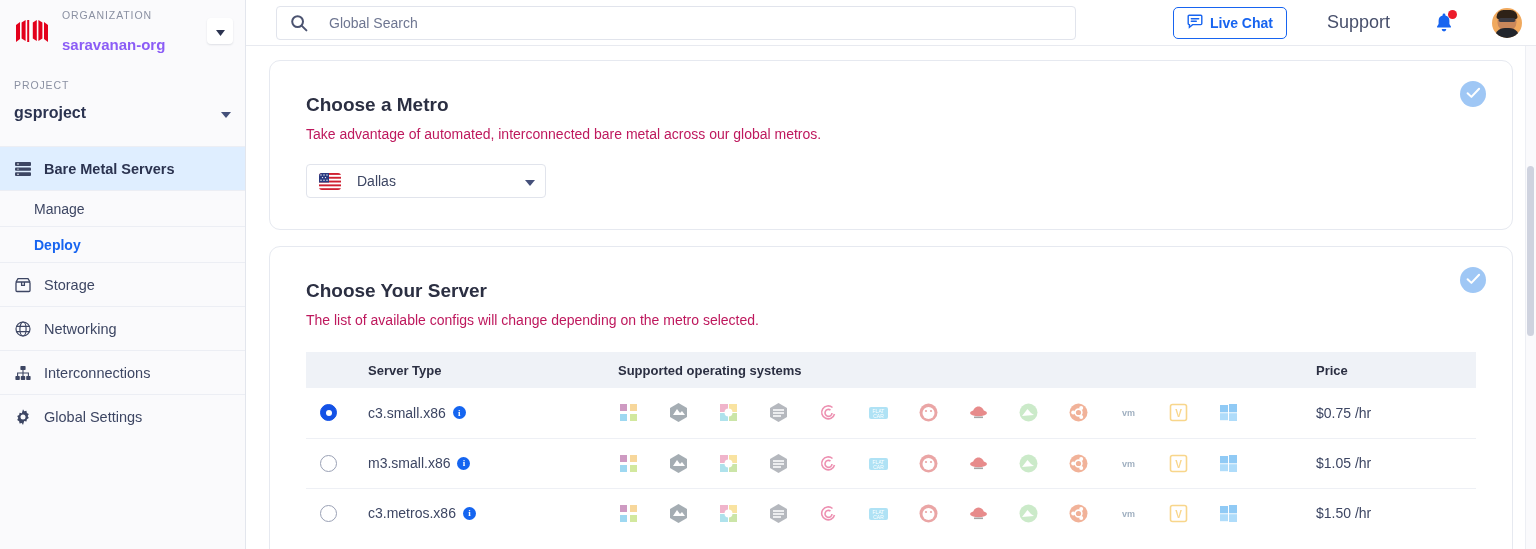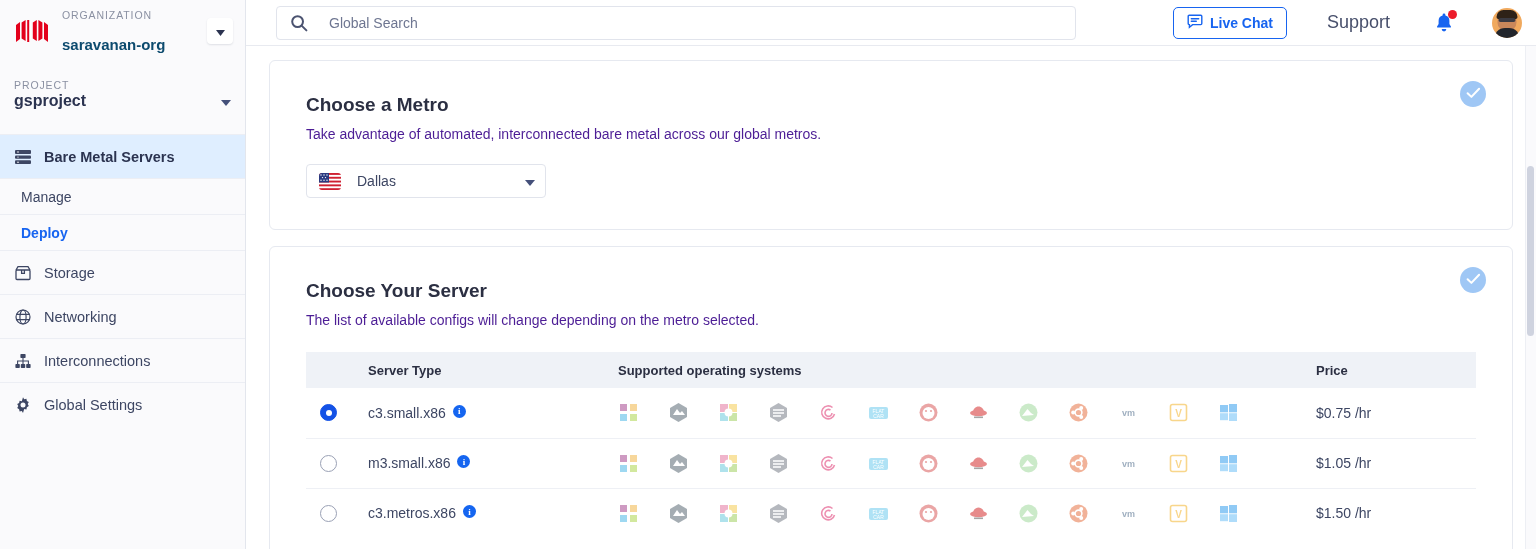--- a/index.html
+++ b/index.html
@@ -28,58 +28,58 @@
   .logo {
     width: 40px; height: 26px; flex: 0 0 40px;
     margin-right: 10px; position: relative; top: 1px;
   }
   .org-text { flex: 1 1 auto; min-width: 0; }
   .org-label {
     font-size: 10.5px; letter-spacing: 0.9px;
     color: #8a90a2; text-transform: uppercase; line-height: 13px;
   }
   .org-name {
-    font-size: 15px; font-weight: bold; color: #0c4a6e;
+    font-size: 15px; font-weight: bold; color: #8b5cf6;
     line-height: 19px; margin-top: 13px;
   }
   .org-caret {
     width: 26px; height: 26px; flex: 0 0 26px;
     background: #ffffff; border-radius: 4px;
     display: flex; align-items: center; justify-content: center;
     box-shadow: 0 1px 2px rgba(40,50,80,.13);
   }
 
   .project-block { padding: 14px 14px 4px 14px; }
   .project-label {
     font-size: 10.5px; letter-spacing: 0.9px; color: #8a90a2;
     text-transform: uppercase; line-height: 14px;
   }
   .project-select {
     display: flex; align-items: center; justify-content: space-between;
-    padding-bottom: 6px;
+    margin-top: 12px; padding-bottom: 6px;
   }
   .project-name { font-size: 16px; font-weight: bold; color: #2b3350; }
 
   .nav { margin-top: 14px; }
   .nav-item {
     display: flex; align-items: center;
     height: 44px; padding-left: 12px;
     font-size: 14.5px; color: #3d4663;
     border-top: 1px solid #eceef4;
     cursor: pointer;
   }
   .nav-item .nv-ic {
     width: 22px; height: 22px; flex: 0 0 22px;
     margin-right: 10px;
     display: flex; align-items: center; justify-content: center;
   }
   .nav-item.active { background: #dfeeff; font-weight: bold; color: #2b3350; }
   .nav-sub {
     display: flex; align-items: center;
-    height: 36px; padding-left: 21px;
+    height: 36px; padding-left: 34px;
     font-size: 14px; color: #3d4663;
     border-top: 1px solid #eceef4;
     cursor: pointer;
   }
   .nav-sub.sel { color: #1764f0; font-weight: bold; }
 
   
   .main { flex: 1 1 auto; height: 549px; background: #ffffff; position: relative; }
   .topbar {
     height: 46px; display: flex; align-items: center;
@@ -145,31 +145,31 @@
   }
 
   
   .content {
     position: absolute; top: 46px; left: 0; right: 0; bottom: 0;
     background: #ffffff; overflow: hidden; padding: 0 23px;
   }
   .card {
     background: #ffffff;
     border: 1px solid #e6e9f0;
-    border-radius: 6px;
+    border-radius: 11px;
     position: relative;
   }
   .card.metro { margin-top: 14px; height: 170px; padding: 32px 36px 0 36px; }
   .card.server { margin-top: 16px; padding: 32px 36px 0 36px; height: 340px; }
 
   .card-title {
     font-size: 19px; font-weight: bold; color: #2b2f42; line-height: 24px;
   }
   .card-sub {
-    font-size: 14px; color: #4c1d95; margin-top: 8px; line-height: 19px;
+    font-size: 14px; color: #be185d; margin-top: 8px; line-height: 19px;
   }
   .step-check {
     position: absolute; right: 26px; top: 20px;
     width: 26px; height: 26px; border-radius: 50%;
     background: #9fc7f5;
     display: flex; align-items: center; justify-content: center;
   }
 
   .metro-select {
     margin-top: 20px; width: 240px; height: 34px;
@@ -205,21 +205,21 @@
     width: 17px; height: 17px; border-radius: 50%;
     border: 1.5px solid #9aa1b5; background: #fff;
     display: block; margin-left: 14px; cursor: pointer; position: relative;
   }
   .radio.on { border-color: #1452e6; background: #1452e6; border-width: 1px; }
   .radio.on::after {
     content: ""; position: absolute; left: 50%; top: 50%;
     transform: translate(-50%,-50%);
     width: 6px; height: 6px; border-radius: 50%; background: #fff;
   }
-  .type-cell { display: flex; align-items: flex-start; gap: 7px; }
+  .type-cell { display: flex; align-items: center; gap: 7px; }
   .info-ic {
     width: 13px; height: 13px; border-radius: 50%;
     background: #1565f0; color: #fff; font-size: 9px; font-weight: bold;
     display: flex; align-items: center; justify-content: center;
     font-family: "Liberation Serif", serif; cursor: pointer;
   }
   .os-row { display: flex; align-items: center; gap: 29px; }
   .os-ic { width: 21px; height: 21px; flex: 0 0 21px; opacity: .45; }
   .price { font-size: 14px; color: #3d4663; }
 

